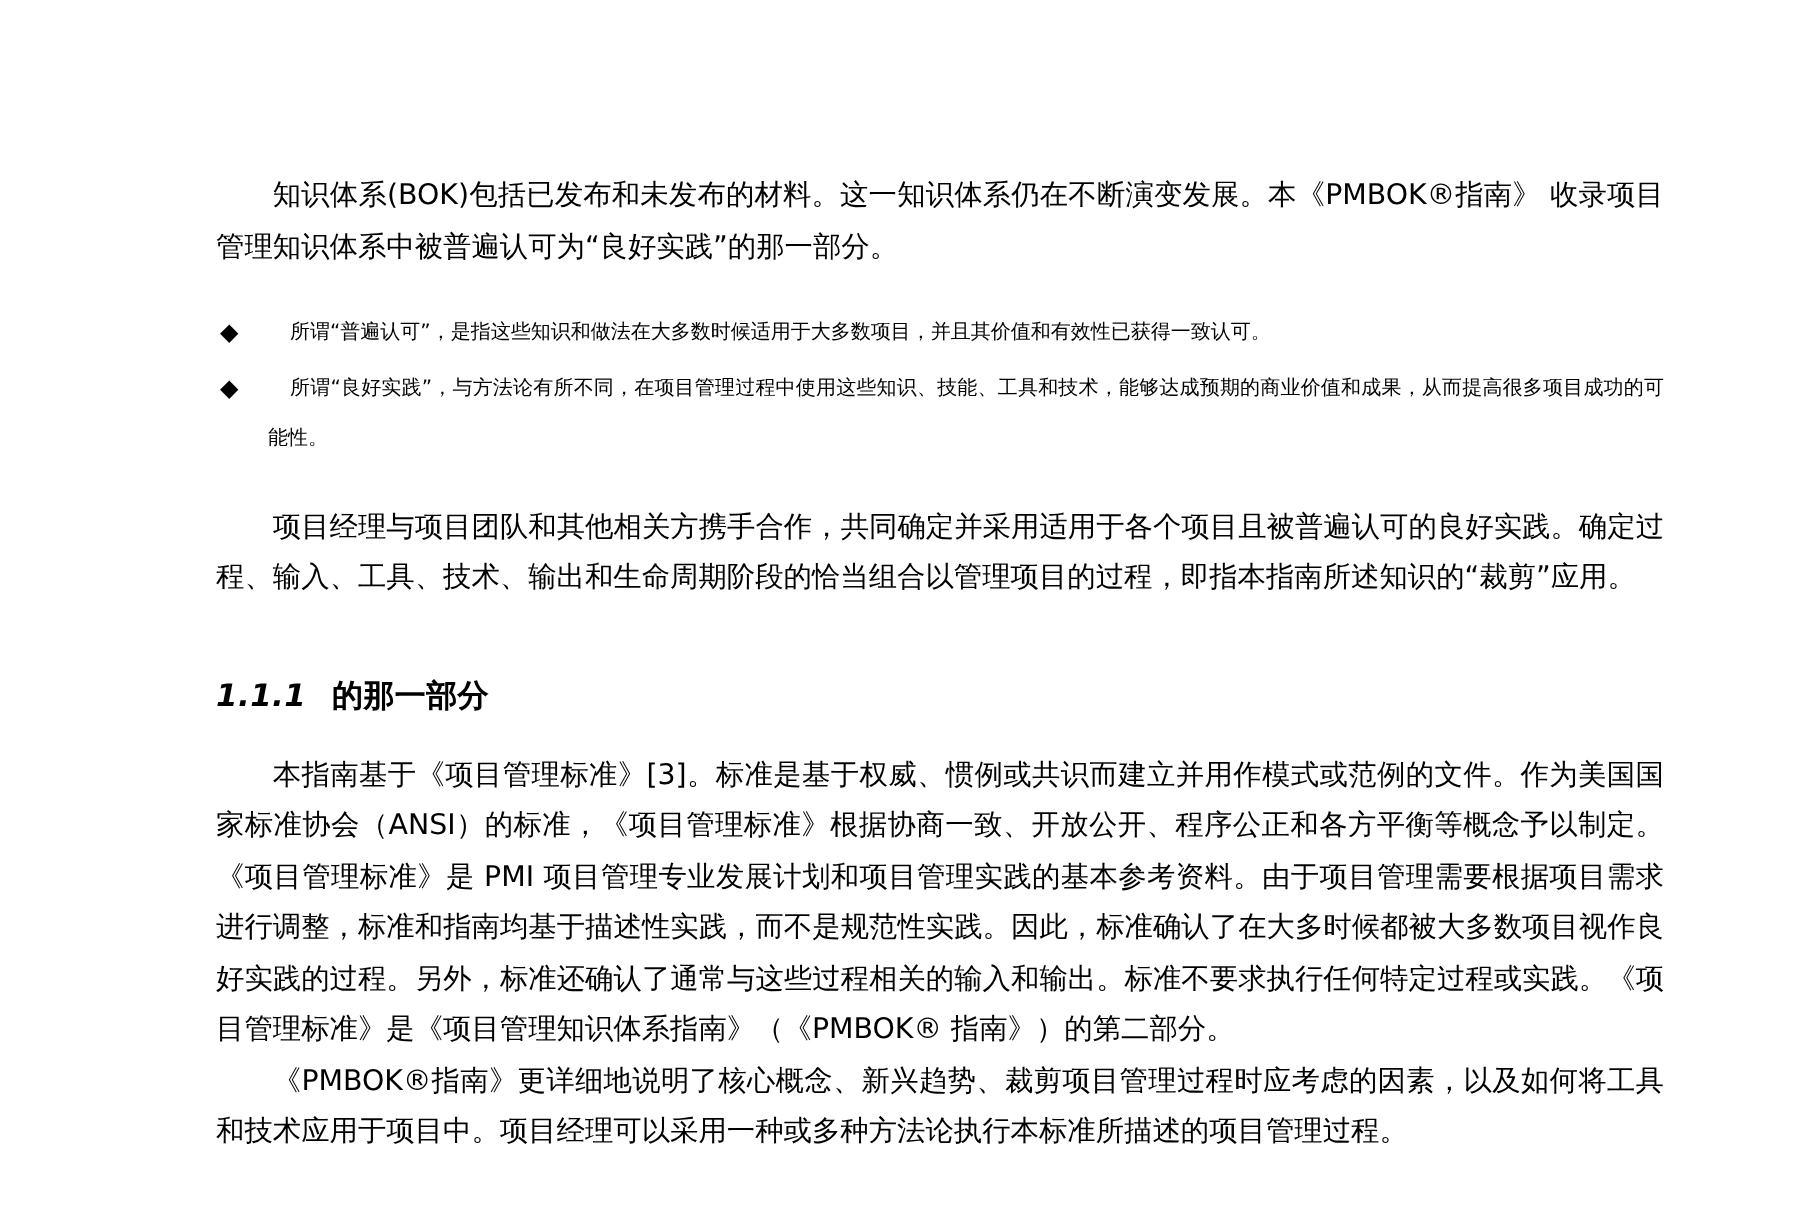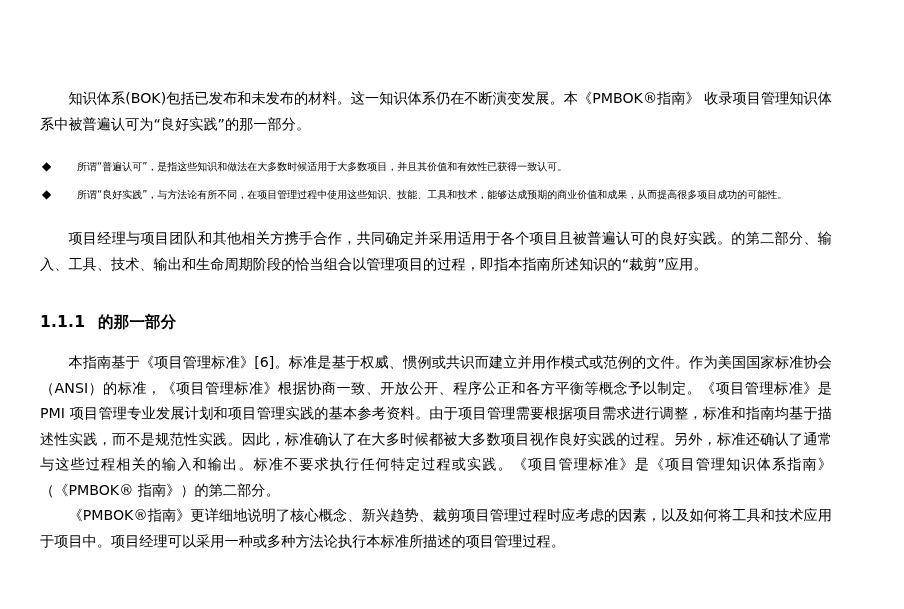--- a/index.html
+++ b/index.html
@@ -12,21 +12,21 @@
     height: 609px;
     font-family: "DejaVu Sans", "Liberation Sans", sans-serif;
     color: #000000;
     overflow: hidden;
   }
   .page {
     position: relative;
     width: 904px;
     height: 609px;
     box-sizing: border-box;
-    padding: 86px 72px 0 40px;
+    padding: 86px 72px 0 108px;
   }
   .para {
     font-size: 14.2px;
     line-height: 25.5px;
     text-align: justify;
     text-justify: inter-ideograph;
     margin: 0;
     text-indent: 2em;
   }
   .gap-md { height: 17px; }
@@ -62,20 +62,21 @@
   .heading {
     font-size: 15.5px;
     font-weight: bold;
     line-height: 22px;
     margin: 0;
     letter-spacing: 0.2px;
   }
   .heading .hnum {
     display: inline-block;
     min-width: 58px;
+    font-style: italic;
   }
 </style>
 </head>
 <body>
 
 <div class="page">
 
   <p class="para">知识体系(BOK)包括已发布和未发布的材料。这一知识体系仍在不断演变发展。本《PMBOK®指南》 收录项目管理知识体系中被普遍认可为“良好实践”的那一部分。</p>
 
   <div class="gap-md"></div>
@@ -86,26 +87,26 @@
       <span class="bullet-text">所谓“普遍认可”，是指这些知识和做法在大多数时候适用于大多数项目，并且其价值和有效性已获得一致认可。</span>
     </li>
     <li class="bullet-item">
       <span class="bullet-marker">◆</span>
       <span class="bullet-text">所谓“良好实践”，与方法论有所不同，在项目管理过程中使用这些知识、技能、工具和技术，能够达成预期的商业价值和成果，从而提高很多项目成功的可能性。</span>
     </li>
   </ul>
 
   <div class="gap-md"></div>
 
-  <p class="para">项目经理与项目团队和其他相关方携手合作，共同确定并采用适用于各个项目且被普遍认可的良好实践。的第二部分、输入、工具、技术、输出和生命周期阶段的恰当组合以管理项目的过程，即指本指南所述知识的“裁剪”应用。</p>
+  <p class="para">项目经理与项目团队和其他相关方携手合作，共同确定并采用适用于各个项目且被普遍认可的良好实践。确定过程、输入、工具、技术、输出和生命周期阶段的恰当组合以管理项目的过程，即指本指南所述知识的“裁剪”应用。</p>
 
   <div class="gap-lg"></div>
 
   <h2 class="heading">
     <span class="hnum">1.1.1</span><span>的那一部分</span>
   </h2>
 
   <div class="gap-md"></div>
 
-  <p class="para">本指南基于《项目管理标准》[6]。标准是基于权威、惯例或共识而建立并用作模式或范例的文件。作为美国国家标准协会（ANSI）的标准，《项目管理标准》根据协商一致、开放公开、程序公正和各方平衡等概念予以制定。《项目管理标准》是 PMI 项目管理专业发展计划和项目管理实践的基本参考资料。由于项目管理需要根据项目需求进行调整，标准和指南均基于描述性实践，而不是规范性实践。因此，标准确认了在大多时候都被大多数项目视作良好实践的过程。另外，标准还确认了通常与这些过程相关的输入和输出。标准不要求执行任何特定过程或实践。《项目管理标准》是《项目管理知识体系指南》（《PMBOK® 指南》）的第二部分。</p>
+  <p class="para">本指南基于《项目管理标准》[3]。标准是基于权威、惯例或共识而建立并用作模式或范例的文件。作为美国国家标准协会（ANSI）的标准，《项目管理标准》根据协商一致、开放公开、程序公正和各方平衡等概念予以制定。《项目管理标准》是 PMI 项目管理专业发展计划和项目管理实践的基本参考资料。由于项目管理需要根据项目需求进行调整，标准和指南均基于描述性实践，而不是规范性实践。因此，标准确认了在大多时候都被大多数项目视作良好实践的过程。另外，标准还确认了通常与这些过程相关的输入和输出。标准不要求执行任何特定过程或实践。《项目管理标准》是《项目管理知识体系指南》（《PMBOK® 指南》）的第二部分。</p>
   <p class="para">《PMBOK®指南》更详细地说明了核心概念、新兴趋势、裁剪项目管理过程时应考虑的因素，以及如何将工具和技术应用于项目中。项目经理可以采用一种或多种方法论执行本标准所描述的项目管理过程。</p>
 
 </div>
 
 </body></html>

